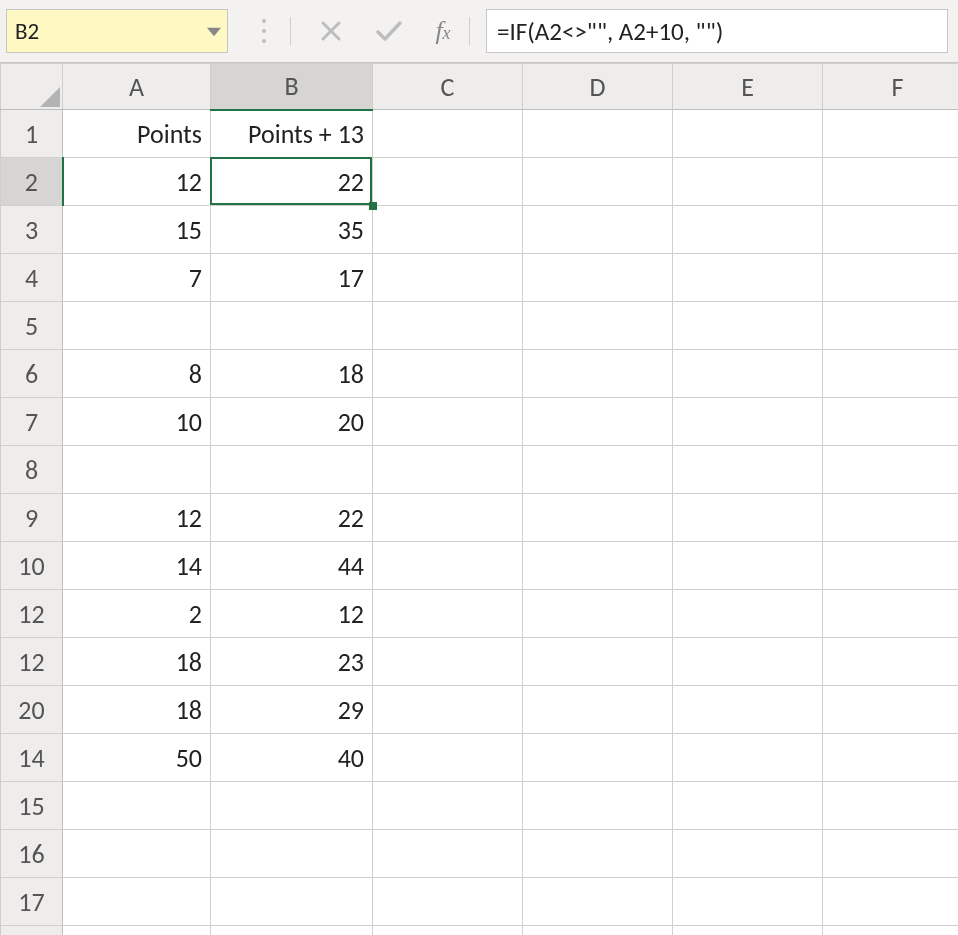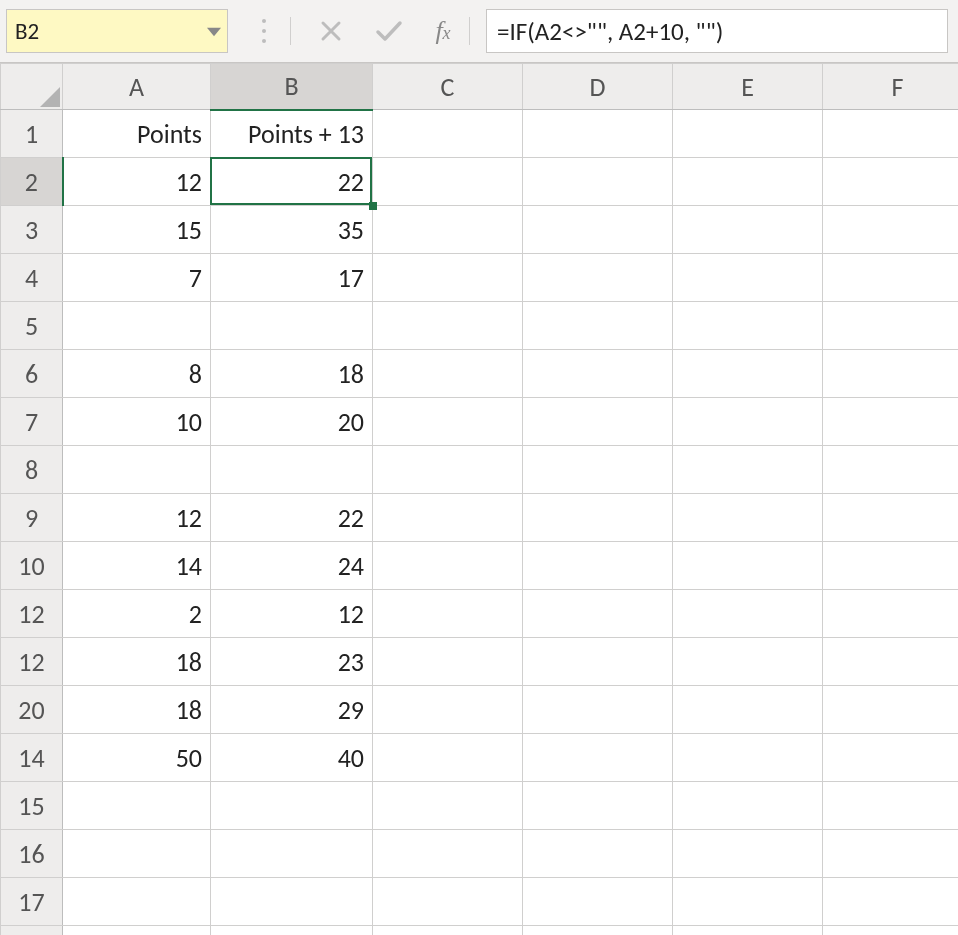--- a/index.html
+++ b/index.html
@@ -306,21 +306,21 @@
       <td class="right">12</td>
       <td class="right">22</td>
       <td></td>
           <td></td>
           <td></td>
           <td></td>
     </tr>
     <tr>
       <td class="rowhdr">10</td>
       <td class="right">14</td>
-      <td class="right">24</td>
+      <td class="right">44</td>
       <td></td>
           <td></td>
           <td></td>
           <td></td>
     </tr>
     <tr>
       <td class="rowhdr">12</td>
       <td class="right">2</td>
       <td class="right">12</td>
       <td></td>

